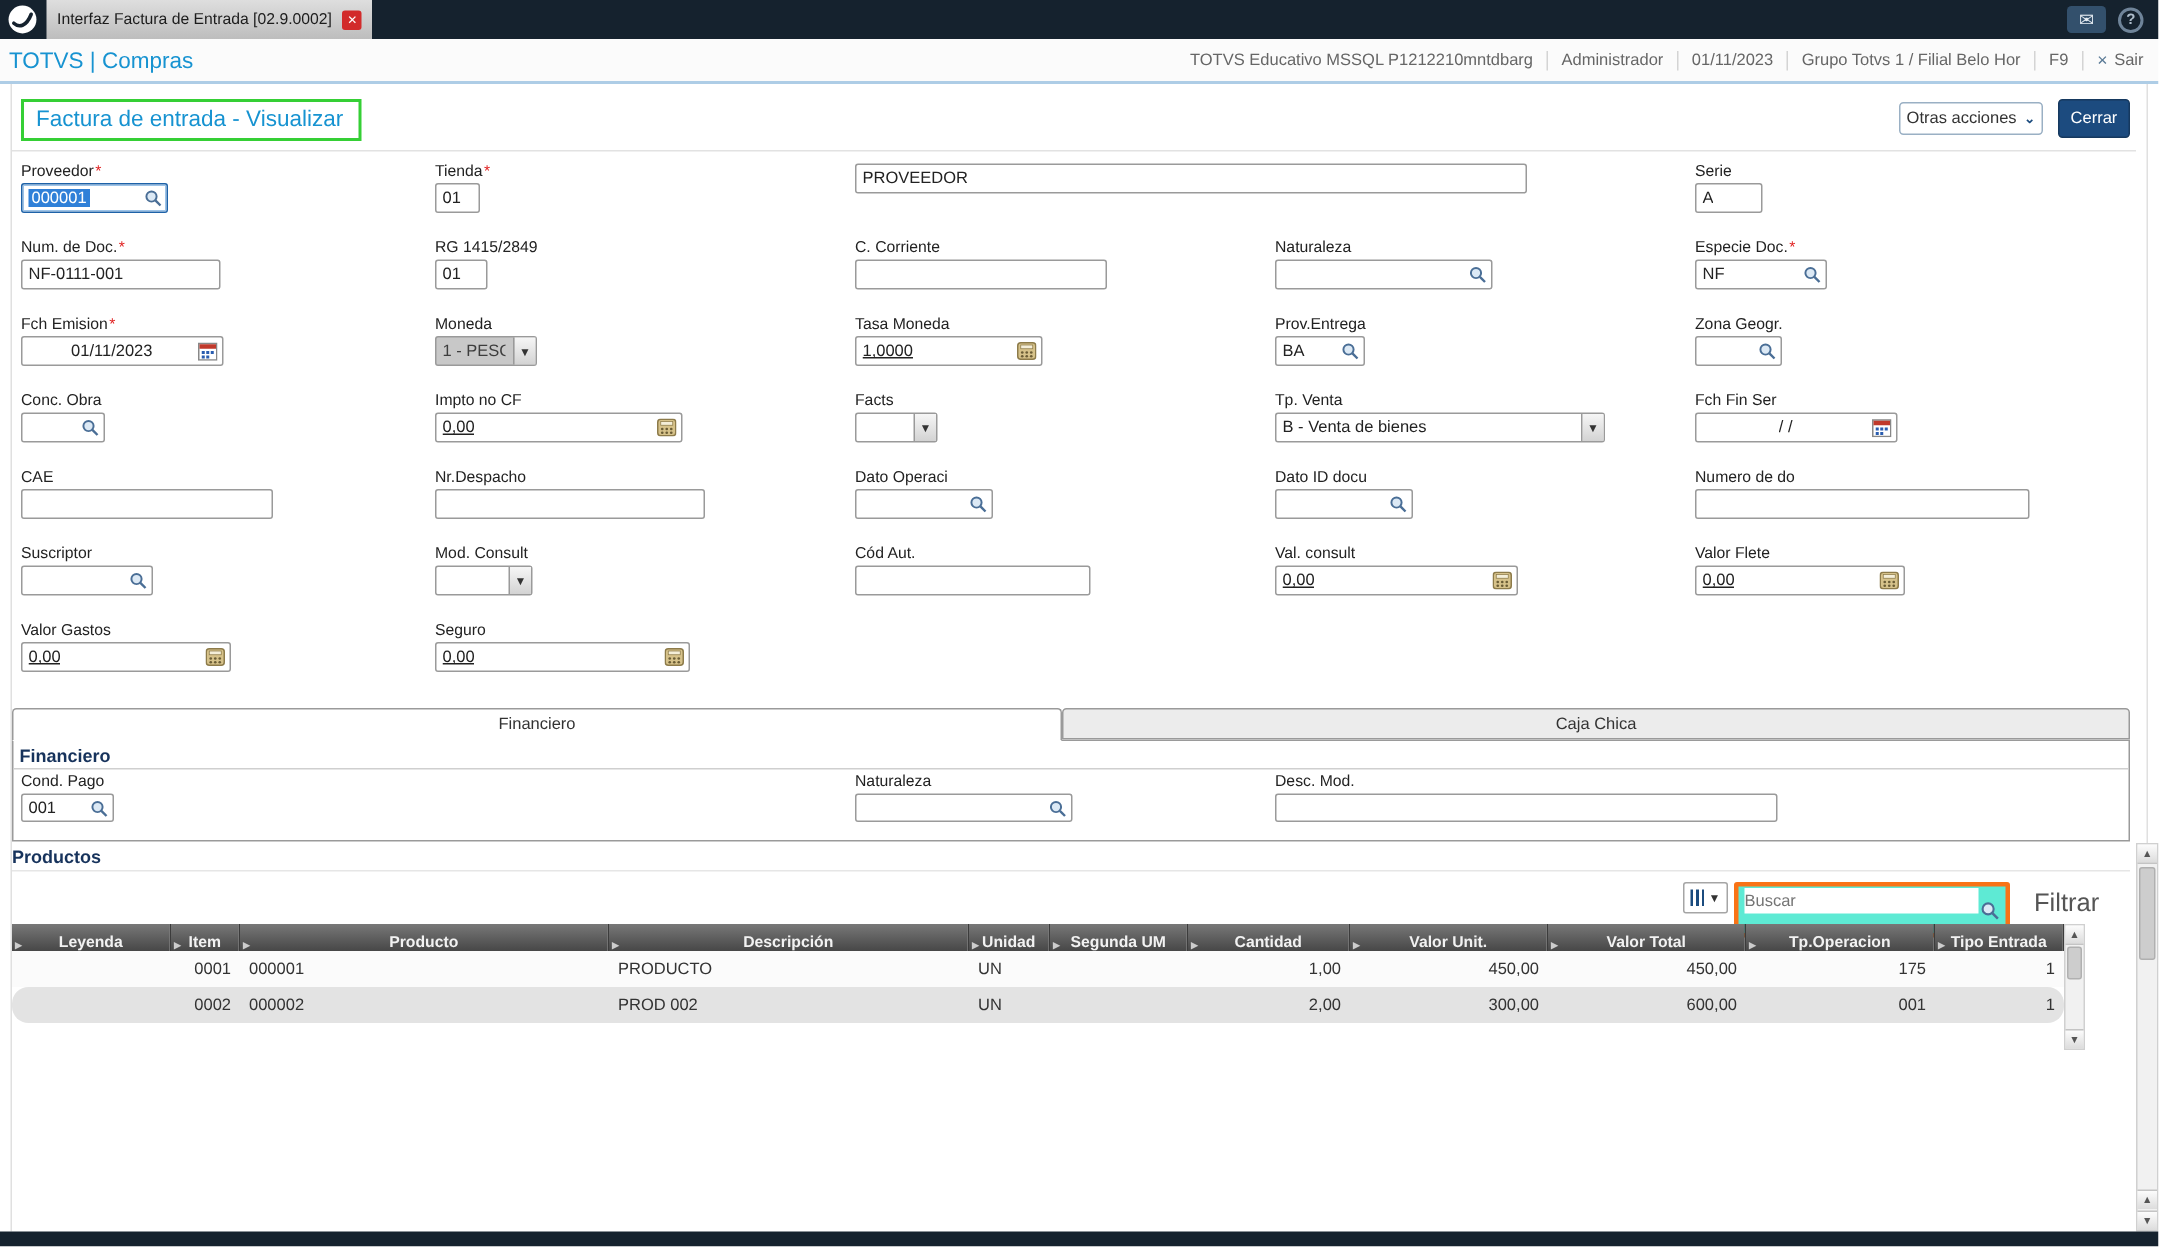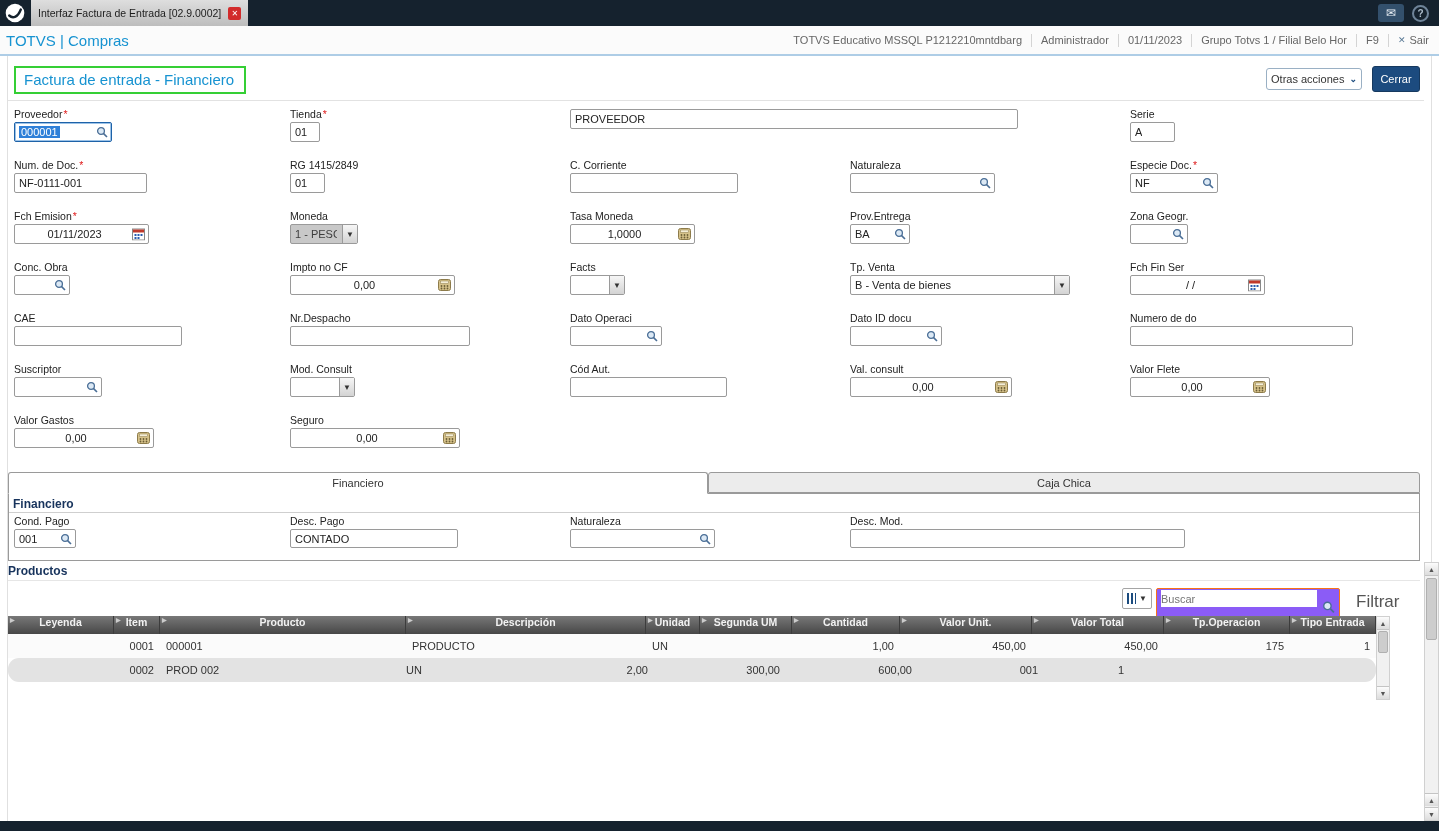--- a/index.html
+++ b/index.html
@@ -44,21 +44,21 @@
   .fld { position:absolute; }
   .flab { font-size:10.5px; color:#222; height:13px; white-space:nowrap; }
   .req { color:#e02020; margin-left:1px; }
   .fbox { position:relative; height:20px; border:1px solid #9a9a9a; border-radius:2px; background:#fff;
           display:flex; align-items:center; padding:0 4px; font-size:11px; color:#222; margin-top:1px; }
   .fbox.focus { border-color:#1e62a8; box-shadow:inset 0 0 0 1px #9cc3e8; }
   .fval { white-space:nowrap; overflow:hidden; }
   .fval.seltext { background:#2f80d8; color:#fff; padding:0 2px; }
   .fbox.hasicon .fval { max-width:calc(100% - 14px); }
   .ficon { position:absolute; right:3px; top:50%; transform:translateY(-50%); display:flex; cursor:pointer; }
-  .fbox.num { justify-content:center; }
+  .fbox.num { justify-content:flex-start;text-decoration:underline; }
   .fbox.num .fval { margin-right:16px; }
   .fbox.cal .fval { margin:0 auto; padding-right:14px; }
   .fbox.dis { background:#c8c8c8; color:#3d3d3d; }
   .fbox.select .fval { margin-right:16px; }
   .sel-btn { position:absolute; right:0; top:0; bottom:0; width:15px; background:linear-gradient(#f6f6f6,#d3d3d3);
              border-left:1px solid #9a9a9a; display:flex; align-items:center; justify-content:center;
              font-size:8px; color:#333; cursor:pointer; }
 
   
   .tab { position:absolute; height:21px; font-size:11px; color:#333; display:flex; align-items:center; justify-content:center;
@@ -72,28 +72,28 @@
   .finrule { position:absolute; left:0; right:0; top:18px; border-top:1px solid #cfcfcf; }
 
   
   .prod-title { left:8px; top:564px; }
   .prod-topline { left:8px; top:580px; width:1412px; border-top:1px solid #e6e6e6; }
   .colbtn { left:1122px; top:588px; width:30px; height:21px; background:#fff; border:1px solid #a5a5a5; border-radius:2px;
             display:flex; align-items:center; justify-content:center; gap:3px; cursor:pointer; }
   .colbars { display:inline-block; width:9px; height:11px;
              background:repeating-linear-gradient(90deg,#1b4b7e 0 2px,transparent 2px 4px); }
   .colchev { font-size:8px; color:#333; }
-  .gsearch { left:1156px; top:588px; width:184px; height:37px; border:1px solid #f97316; border-radius:2px; background:#8b5cf6; }
+  .gsearch { left:1156px; top:588px; width:184px; height:37px; border:3px solid #f97316; border-radius:2px; background:#5eead4; }
   .gsearch input { position:absolute; left:4px; top:1px; width:156px; height:17px; border:none; outline:none;
                    font-size:11px; color:#333; font-family:"Liberation Sans",sans-serif; }
   .gsearch .ficon { right:4px; }
   .filtrar { left:1356px; top:592px; font-size:17px; color:#555; cursor:pointer; }
 
   .ghead { left:8px; top:616px; width:1368px; height:18px; display:flex; }
-  .gh { position:relative; display:flex; align-items:flex-start; justify-content:center; height:18px;
+  .gh { position:relative; display:flex; align-items:flex-end; justify-content:center; height:18px;
         font-size:10.5px; font-weight:bold; color:#f2f2f2; background:linear-gradient(#787878,#474747);
         border-right:1px solid #3c3c3c; overflow:hidden; }
   .gsep { position:absolute; left:2px; font-size:6px; color:#cccccc; }
   .grow { left:8px; display:flex; height:24px; }
   .gc { line-height:24px; font-size:11px; color:#333; padding:0 6px; white-space:nowrap; overflow:hidden; }
   .gc.r { text-align:right; }
   .row-a { background:#fbfbfb; }
   .row-b { background:#e3e3e3;border-radius:11px; }
 
   
@@ -141,21 +141,21 @@
       <span>F9</span>
       <span class="sep"></span>
       <span class="sair-x">✕</span>
       <span>Sair</span>
     </div>
   </div>
 
   <div class="abs frameL"></div>
   <div class="abs frameR"></div>
 
-  <div class="abs greenbox">Factura de entrada - Financiero</div>
+  <div class="abs greenbox">Factura de entrada - Visualizar</div>
   <div class="abs btn-otras">
     <span>Otras acciones</span>
     <span class="chev">⌄</span>
   </div>
   <div class="abs btn-cerrar">
     <span>Cerrar</span>
   </div>
   <div class="abs hr-title"></div>
 
   <div class="fld" style="left:14px;top:108px;width:98px">
@@ -517,26 +517,20 @@
     <div class="flab"><span>Cond. Pago</span></div>
     <div class="fbox hasicon" style="height:19px">
       <span class="fval">001</span>
       <span class="ficon">
           <svg width="12" height="12" viewBox="0 0 12 12">
             <circle cx="5" cy="5" r="3.4" fill="#dce9f5" stroke="#4a6e96" stroke-width="1.3"></circle>
             <line x1="7.6" y1="7.6" x2="11" y2="11" stroke="#4a6e96" stroke-width="1.6"></line>
           </svg>
         </span>
     </div>
-  </div>
-  <div class="fld" style="left:290px;top:515px;width:168px">
-    <div class="flab"><span>Desc. Pago</span></div>
-    <div class="fbox" style="height:19px">
-        <span class="fval">CONTADO</span>
-      </div>
   </div>
   <div class="fld" style="left:570px;top:515px;width:145px">
     <div class="flab"><span>Naturaleza</span></div>
     <div class="fbox hasicon" style="height:19px">
       <span class="fval"></span>
       <span class="ficon">
           <svg width="12" height="12" viewBox="0 0 12 12">
             <circle cx="5" cy="5" r="3.4" fill="#dce9f5" stroke="#4a6e96" stroke-width="1.3"></circle>
             <line x1="7.6" y1="7.6" x2="11" y2="11" stroke="#4a6e96" stroke-width="1.6"></line>
           </svg>
@@ -624,20 +618,21 @@
     <div class="gc" style="width:92px"></div>
     <div class="gc r" style="width:108px">1,00</div>
     <div class="gc r" style="width:132px">450,00</div>
     <div class="gc r" style="width:132px">450,00</div>
     <div class="gc r" style="width:126px">175</div>
     <div class="gc r" style="width:86px">1</div>
   </div>
   <div class="abs grow row-b" style="top:658px;width:1368px">
     <div class="gc" style="width:106px"></div>
     <div class="gc r" style="width:46px">0002</div>
+    <div class="gc" style="width:246px">000002</div>
     <div class="gc" style="width:240px">PROD 002</div>
     <div class="gc" style="width:54px">UN</div>
     <div class="gc" style="width:92px"></div>
     <div class="gc r" style="width:108px">2,00</div>
     <div class="gc r" style="width:132px">300,00</div>
     <div class="gc r" style="width:132px">600,00</div>
     <div class="gc r" style="width:126px">001</div>
     <div class="gc r" style="width:86px">1</div>
   </div>
 

